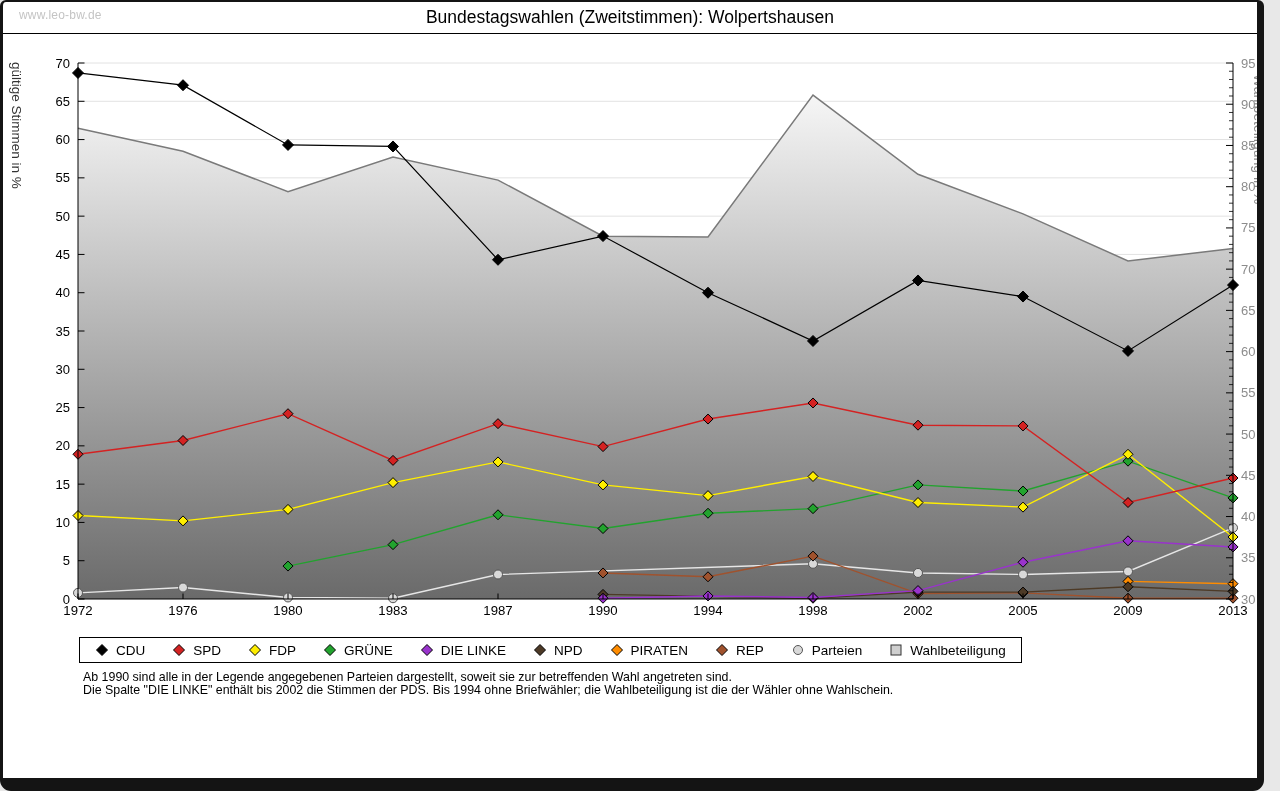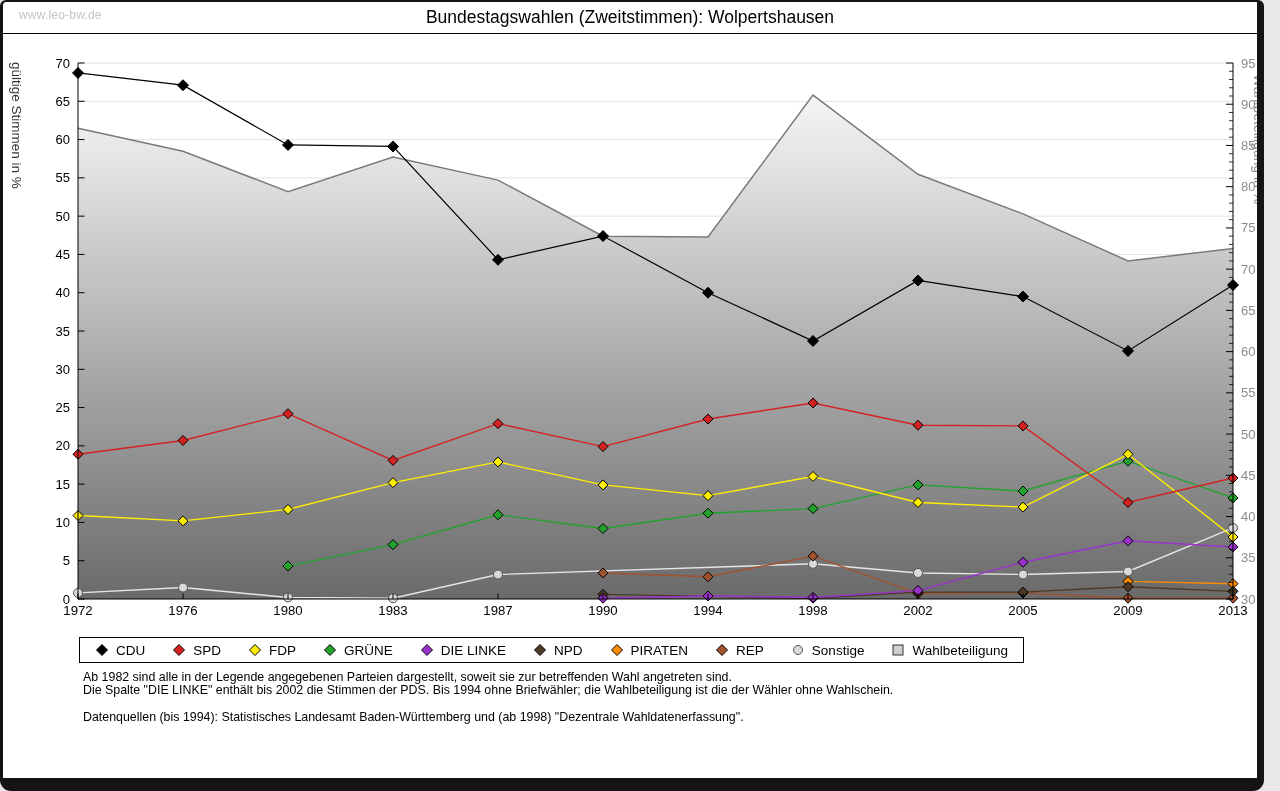--- a/index.html
+++ b/index.html
@@ -348,28 +348,27 @@
       <span class="leg-item">
         <svg width="14" height="14">
           <path d="M7,1.5 L12.5,7 L7,12.5 L1.5,7 Z" fill="#a0522d" stroke="#000" stroke-width="1"></path>
         </svg>
         <span>REP</span>
       </span>
       <span class="leg-item">
         <svg width="14" height="14">
           <circle cx="7" cy="7" r="4.5" fill="#d9d9d9" stroke="#555" stroke-width="1"></circle>
         </svg>
-        <span>Sonstige</span>
+        <span>Parteien</span>
       </span>
       <span class="leg-item">
         <svg width="14" height="14">
           <rect x="2" y="2" width="10" height="10" fill="#cfcfcf" stroke="#333" stroke-width="1"></rect>
         </svg>
         <span>Wahlbeteiligung</span>
       </span>
     </div>
   <div class="footnotes">
-      <div>Ab 1982 sind alle in der Legende angegebenen Parteien dargestellt, soweit sie zur betreffenden Wahl angetreten sind.</div>
+      <div>Ab 1990 sind alle in der Legende angegebenen Parteien dargestellt, soweit sie zur betreffenden Wahl angetreten sind.</div>
       <div>Die Spalte "DIE LINKE" enthält bis 2002 die Stimmen der PDS. Bis 1994 ohne Briefwähler; die Wahlbeteiligung ist die der Wähler ohne Wahlschein.</div>
       <div></div>
-      <div>Datenquellen (bis 1994): Statistisches Landesamt Baden-Württemberg und (ab 1998) "Dezentrale Wahldatenerfassung".</div>
     </div>
 </div>
 
 </body></html>

